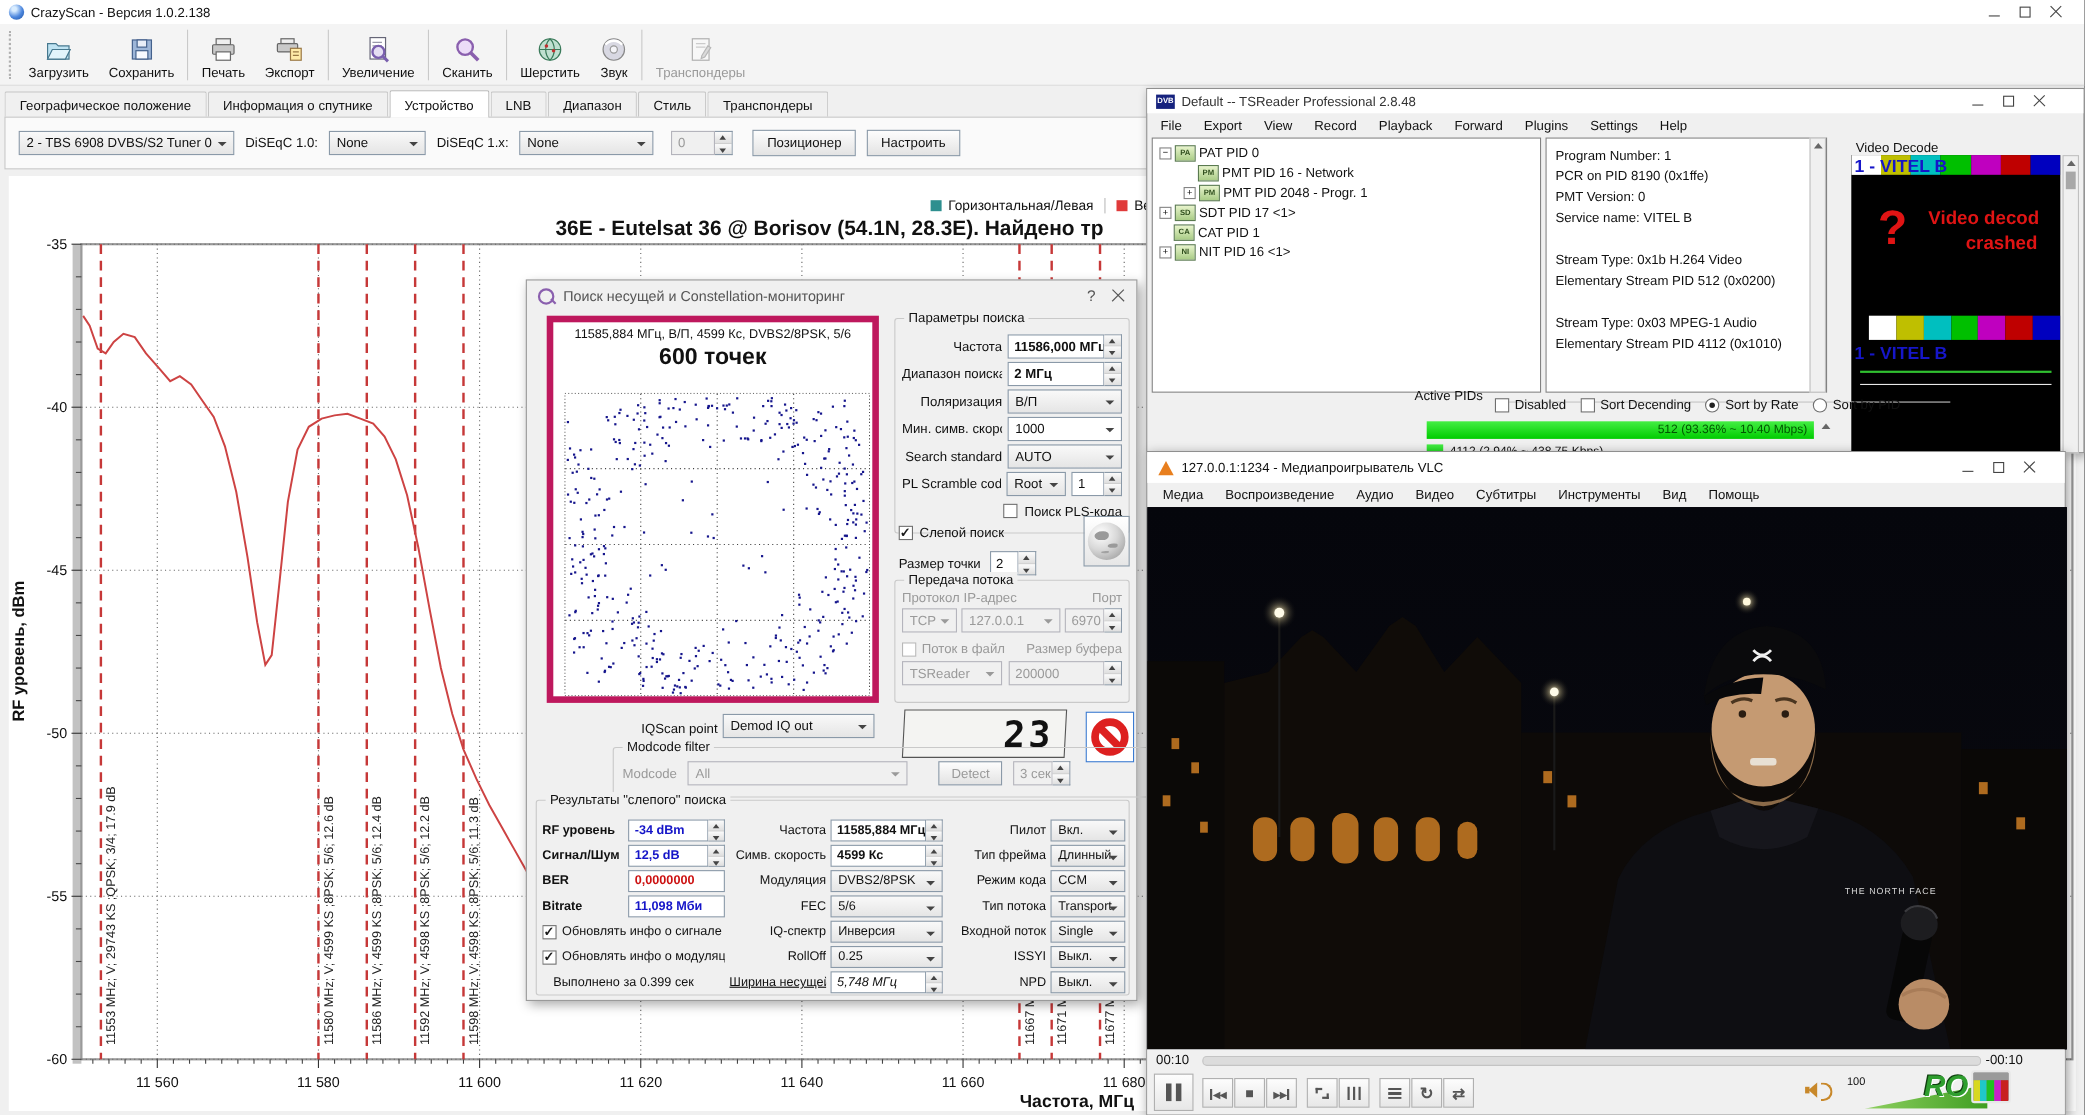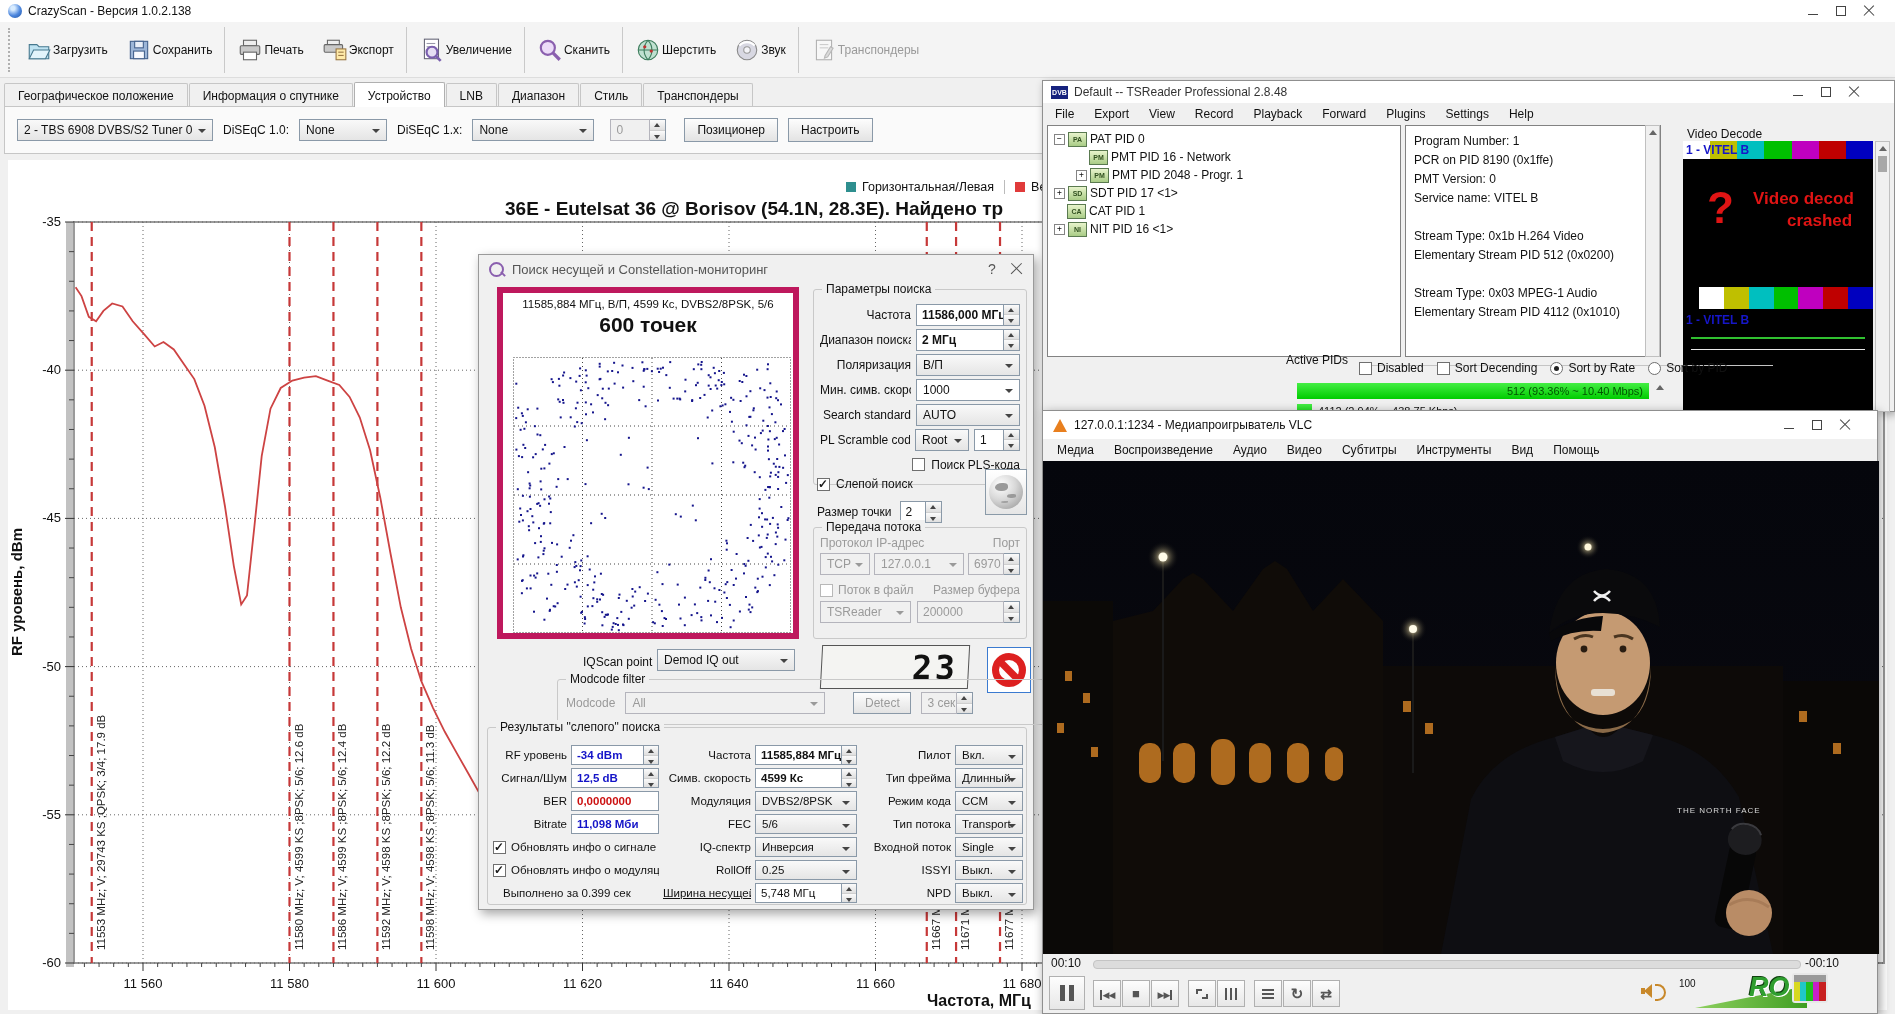--- a/index.html
+++ b/index.html
@@ -27,39 +27,39 @@
   .cb.on::after{content:"✓";position:absolute;left:0px;top:-2px;font-size:12px;font-weight:bold;color:#1a1a1a;}
   .cb.dis{border-color:#b8b8b8;}
   .rd{width:13px;height:13px;border:1px solid #6f6f6f;border-radius:50%;background:#fff;display:inline-block;position:relative;flex:none;box-sizing:border-box;}
   .rd.on::after{content:"";position:absolute;left:3px;top:3px;width:5px;height:5px;border-radius:50%;background:#222;}
   .btn3d{display:inline-flex;align-items:center;justify-content:center;border:1px solid #8a99a8;
          background:linear-gradient(#fdfdfd,#e3e3e3);padding:0 12px;height:24px;box-sizing:border-box;}
   .grp{position:absolute;border:1px solid #c9c9c9;border-radius:3px;box-sizing:border-box;}
   .glab{position:absolute;top:-8px;left:8px;background:#f0f0f0;padding:0 4px;white-space:nowrap;}
   .dis{color:#9a9a9a;}
   .rlab{text-align:right;align-self:center;white-space:nowrap;overflow:hidden;}
-  .blab{text-align:right;align-self:center;white-space:nowrap;font-weight:normal;overflow:hidden;}
+  .blab{align-self:center;white-space:nowrap;font-weight:bold;overflow:hidden;}
   .vblue{color:#1414c8;font-weight:bold;}
   .vred{color:#cc1111;font-weight:bold;}
   .vbold{font-weight:bold;}
-  .ital{}
+  .ital{font-style:italic;}
   .ulab{text-decoration:underline;}
   
   .wb{width:12px;height:12px;position:relative;display:inline-block;}
   .wb.min::after{content:"";position:absolute;left:1px;right:1px;bottom:2px;border-bottom:1px solid #444;}
   .wb.max::after{content:"";position:absolute;inset:1px;border:1px solid #444;}
   .wb.cls::before,.wb.cls::after{content:"";position:absolute;left:-1px;top:5px;width:14px;height:1.4px;background:#444;}
   .wb.cls::before{transform:rotate(45deg);} .wb.cls::after{transform:rotate(-45deg);}
   .winbtns{display:flex;gap:16px;align-items:center;}
   
   .cs-titlebar{position:absolute;left:0;top:0;right:0;height:22px;background:#fff;display:flex;align-items:center;padding:0 8px;box-sizing:border-box;}
   .cs-globe{width:14px;height:14px;border-radius:50%;background:radial-gradient(circle at 35% 30%,#d8ecff 15%,#4d87de 55%,#1b4fa0);margin-right:6px;flex:none;}
   .toolbar{position:absolute;left:0;top:22px;right:0;height:56px;background:#f4f4f4;border-bottom:1px solid #ddd;display:flex;align-items:center;padding:0 4px;box-sizing:border-box;}
   .grip{width:3px;height:44px;border-left:2px dotted #b0b0b0;margin:0 4px;}
-  .tool-btn{display:flex;flex-direction:row;align-items:center;justify-content:flex-end;gap:1px;padding:2px 9px;height:50px;box-sizing:border-box;}
+  .tool-btn{display:flex;flex-direction:column;align-items:center;justify-content:flex-end;gap:1px;padding:2px 9px;height:50px;box-sizing:border-box;}
   .tool-btn .ticon{width:26px;height:26px;display:flex;align-items:center;justify-content:center;}
   .tool-btn.disabled .tlabel{color:#9a9a9a;}
   .tool-btn.disabled .ticon{filter:grayscale(1);opacity:.55;}
   .tool-sep{width:1px;background:#c9c9c9;height:46px;margin:0 3px;}
   .tabs{position:absolute;left:4px;top:82px;right:0;height:25px;display:flex;align-items:flex-end;}
   .tab{padding:5px 13px 4px;border:1px solid #c6c6c6;border-bottom:none;background:#f0f0f0;margin-right:1px;border-radius:2px 2px 0 0;white-space:nowrap;}
   .tab.active{background:#fff;border-color:#b0b0b0;padding-top:6px;position:relative;z-index:2;}
   .tabpage{position:absolute;left:4px;top:106px;width:1887px;height:48px;background:#fafafa;border:1px solid #c6c6c6;box-sizing:border-box;
            display:flex;align-items:center;gap:10px;padding:0 12px;}
   .whitepage{position:absolute;left:8px;top:160px;width:1879px;height:850px;background:#fff;}
@@ -117,21 +117,21 @@
         display:inline-flex;align-items:center;justify-content:center;flex:none;}
   .ts-info{position:absolute;left:362px;top:44px;width:256px;height:232px;background:#fff;border:1px solid #828282;box-sizing:border-box;padding:6px 2px 0 8px;overflow:hidden;}
   .infoline{height:19px;line-height:19px;white-space:nowrap;}
   .vscroll{position:absolute;width:15px;background:#f0f0f0;border:1px solid #c0c0c0;box-sizing:border-box;}
   .sarrow{position:absolute;left:2px;width:9px;height:9px;}
   .sarrow::after{content:"";position:absolute;left:1px;top:2px;border:4px solid transparent;border-bottom:5px solid #666;border-top:none;}
   .vd-label{position:absolute;left:644px;top:46px;}
   .vd-panel{position:absolute;left:640px;top:60px;width:190px;height:271px;background:#000;overflow:hidden;}
   .cbrow{position:absolute;left:0;display:flex;width:100%;}
   .cbrow i{flex:1;height:100%;}
-  .vitel{position:absolute;color:#1616c8;font-weight:bold;font-size:12px;white-space:nowrap;}
+  .vitel{position:absolute;color:#1616c8;font-weight:bold;font-size:16px;white-space:nowrap;}
   .vd-err{position:absolute;color:#e01414;font-weight:bold;}
   .pidshdr{position:absolute;left:318px;top:284px;width:412px;border-top:1px solid #c4c4c4;}
   .pidbar{position:absolute;height:16px;display:flex;align-items:center;font-size:11px;}
   
   .vlc{position:absolute;left:1042px;top:410px;width:836px;height:604px;background:#f0f0f0;border:1px solid #8f8f8f;
        box-shadow:2px 3px 10px rgba(0,0,0,.4);z-index:50;box-sizing:border-box;}
   .vlc-tbar{position:absolute;left:0;top:0;right:0;height:28px;background:#fff;display:flex;align-items:center;gap:7px;padding:0 10px;box-sizing:border-box;}
   .cone{width:0;height:0;border-left:7px solid transparent;border-right:7px solid transparent;border-bottom:13px solid #e87f1e;flex:none;}
   .vlc-video{position:absolute;left:0;top:50px;width:836px;height:493px;background:#04050a;}
   .vlc-ctrl{position:absolute;left:0;top:543px;right:0;bottom:0;background:#f0f0f0;}

